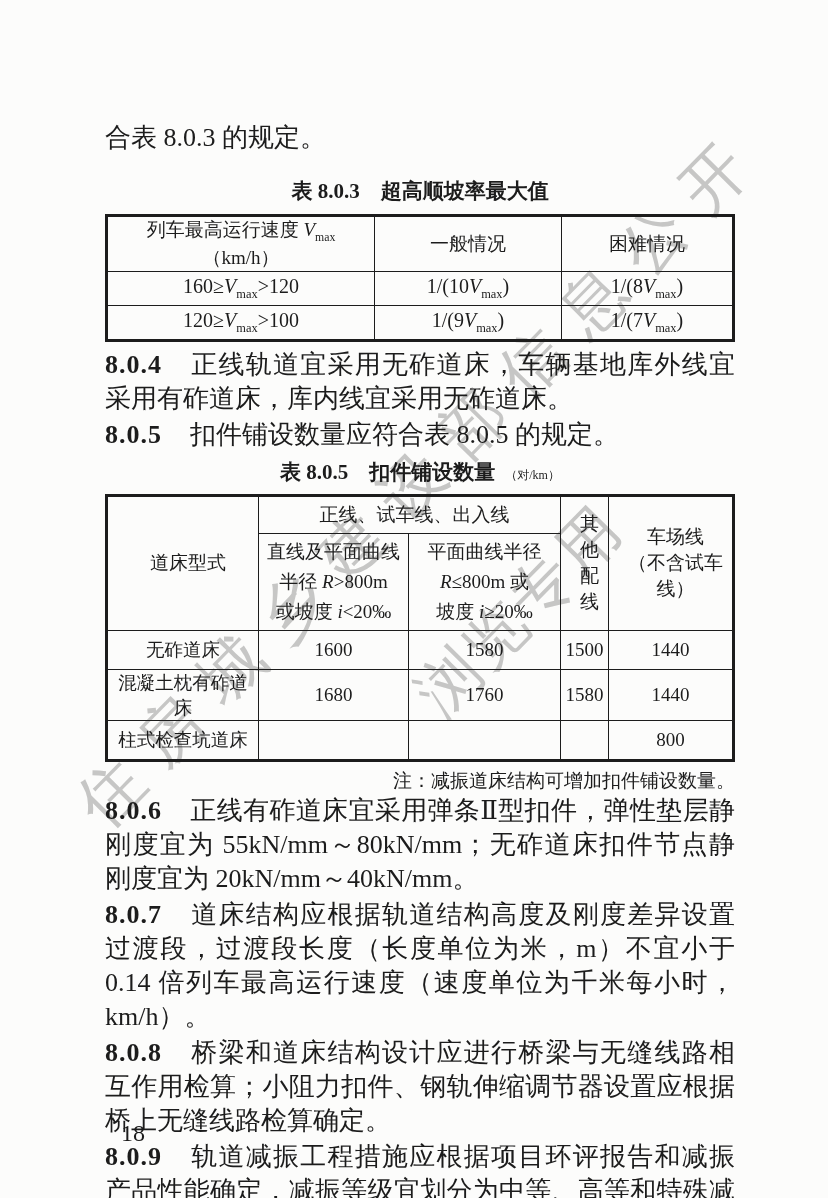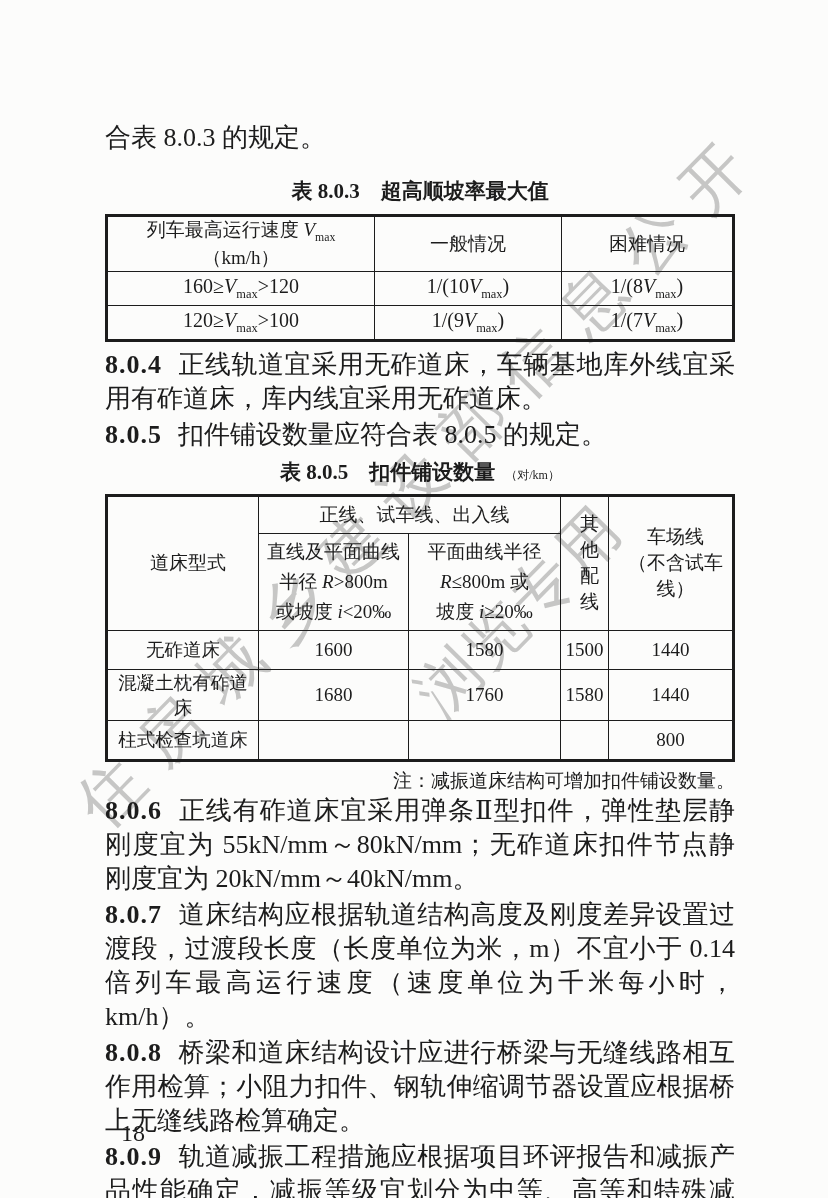--- a/index.html
+++ b/index.html
@@ -14,21 +14,21 @@
     font-family:"DejaVu Serif",serif;color:rgba(110,110,110,0.38);
     transform:translate(-50%,-50%) rotate(-45.5deg);
     z-index:1;
   }
   #wm1{left:420px;top:478px;font-size:64px;letter-spacing:22px;}
   #wm2{left:520px;top:610px;font-size:62px;letter-spacing:4px;}
   
   .content{position:absolute;left:105px;top:121px;width:630px;z-index:2;}
   p.body{margin:0;font-size:26px;line-height:34px;text-align:justify;}
   p.para{margin-top:2px;}
-  b.secnum{margin-right:16px;letter-spacing:1px;white-space:nowrap;}
+  b.secnum{margin-right:28px;letter-spacing:1px;white-space:nowrap;}
   .caption{text-align:center;font-weight:bold;font-size:21px;line-height:29px;}
   .cap1{margin:22px 0 8px 0;}
   .cap2{margin:6px 0 4px 0;}
   .cap-suffix{font-weight:normal;font-size:12px;}
   table{border-collapse:collapse;width:100%;table-layout:fixed;
         border:3px solid #1c1c1c;}
   td{border:1.6px solid #1c1c1c;text-align:center;vertical-align:middle;
      font-size:20px;padding:0 2px;overflow:hidden;}
   .t803 td{height:33px;}
   .t803 tr.hdr td{height:38px;font-size:19px;}

